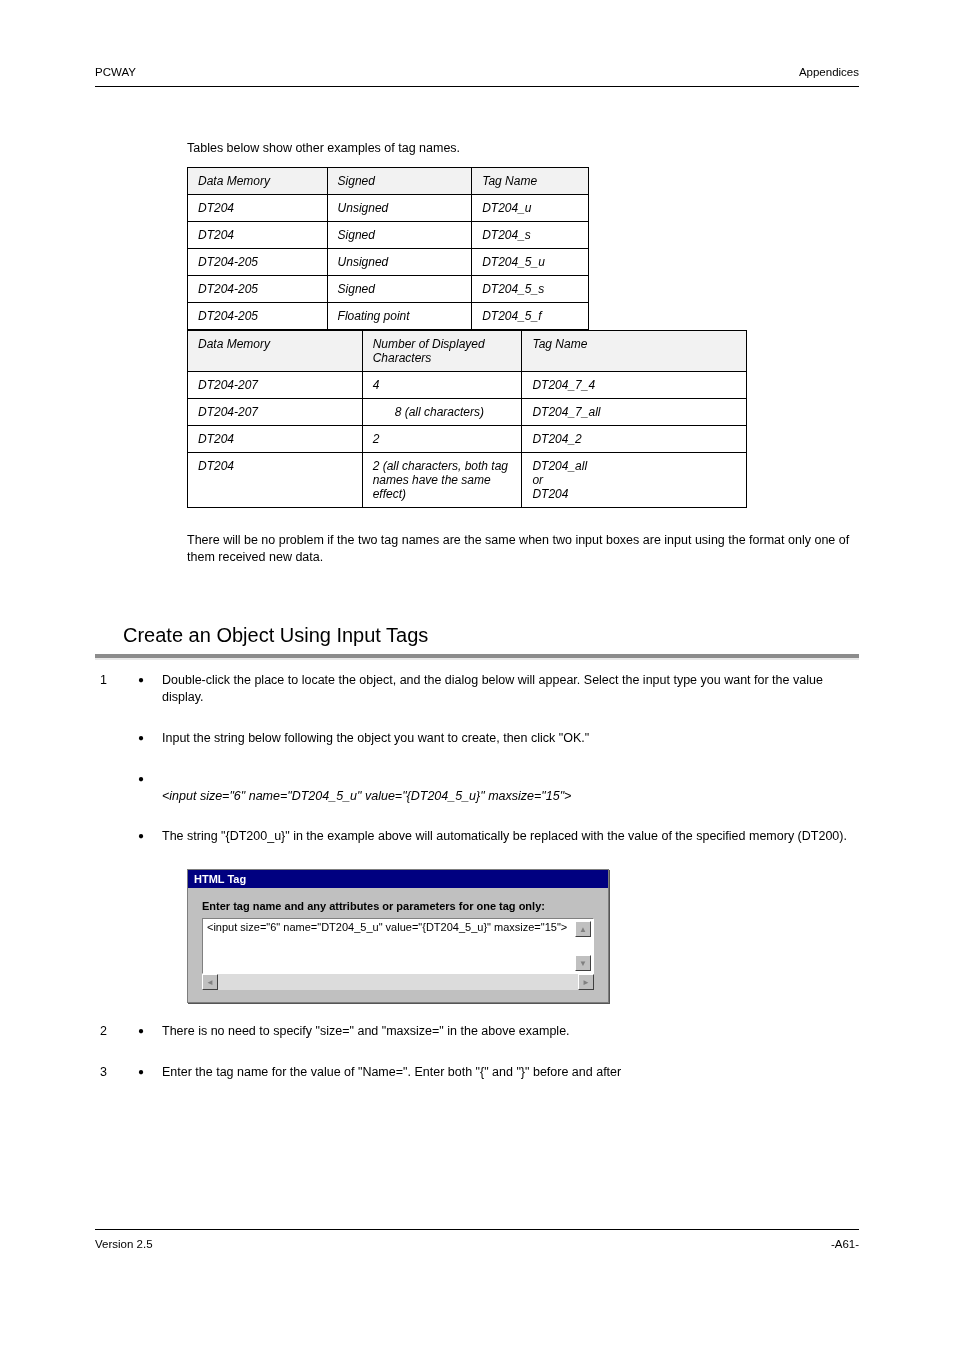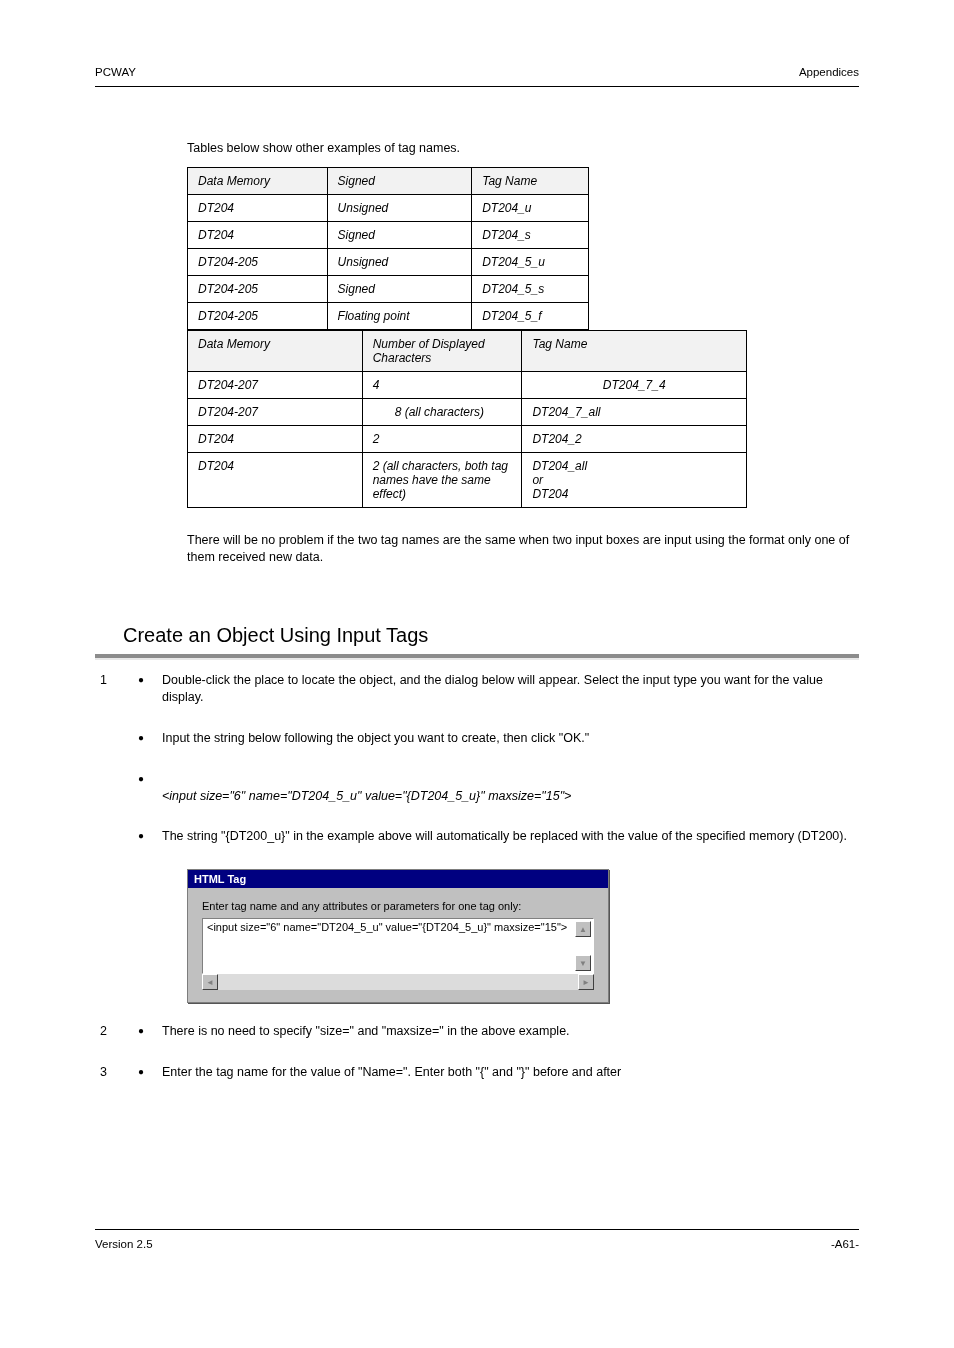--- a/index.html
+++ b/index.html
@@ -123,20 +123,21 @@
     color: #fff;
     font-weight: bold;
     padding: 3px 6px;
     font-size: 11px;
   }
   .dialog-body {
     padding: 12px 14px 12px 14px;
   }
   .dialog-label {
     margin-bottom: 6px;
+    font-weight: bold;
   }
   .dialog-textarea {
     position: relative;
     width: 100%;
     height: 56px;
     background: #fff;
     border-top: 1px solid #808080;
     border-left: 1px solid #808080;
     border-bottom: 1px solid #fff;
     border-right: 1px solid #fff;
@@ -283,21 +284,21 @@
       <tr>
         <th>Data Memory</th>
         <th>Number of Displayed Characters</th>
         <th>Tag Name</th>
       </tr>
     </thead>
     <tbody id="tbl2-body">
         <tr>
           <td style="white-space: pre-line;">DT204-207</td>
           <td style="white-space: pre-line;">4</td>
-          <td style="white-space: pre-line; text-align: center;">DT204_7_4</td>
+          <td style="white-space: pre-line;">DT204_7_4</td>
         </tr>
         <tr>
           <td style="white-space: pre-line;">DT204-207</td>
           <td style="white-space: pre-line; padding-left: 32px;">8 (all characters)</td>
           <td style="white-space: pre-line;">DT204_7_all</td>
         </tr>
         <tr>
           <td style="white-space: pre-line;">DT204</td>
           <td style="white-space: pre-line;">2</td>
           <td style="white-space: pre-line;">DT204_2</td>

